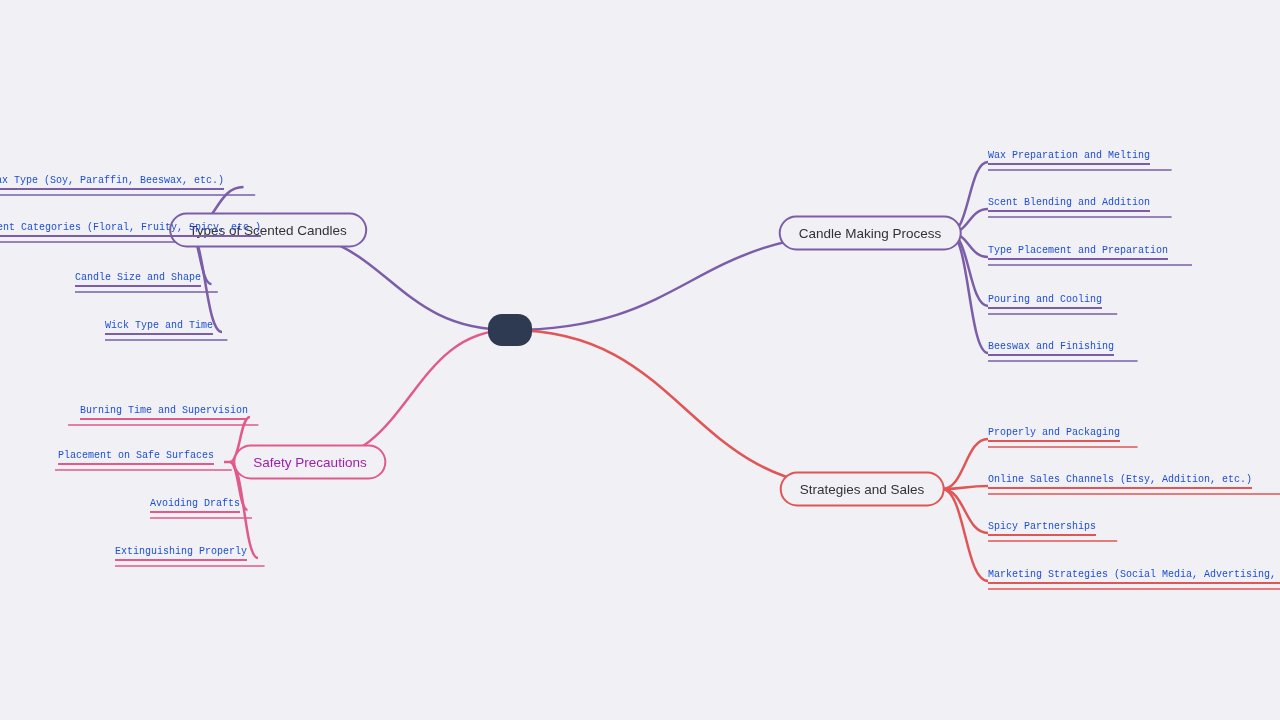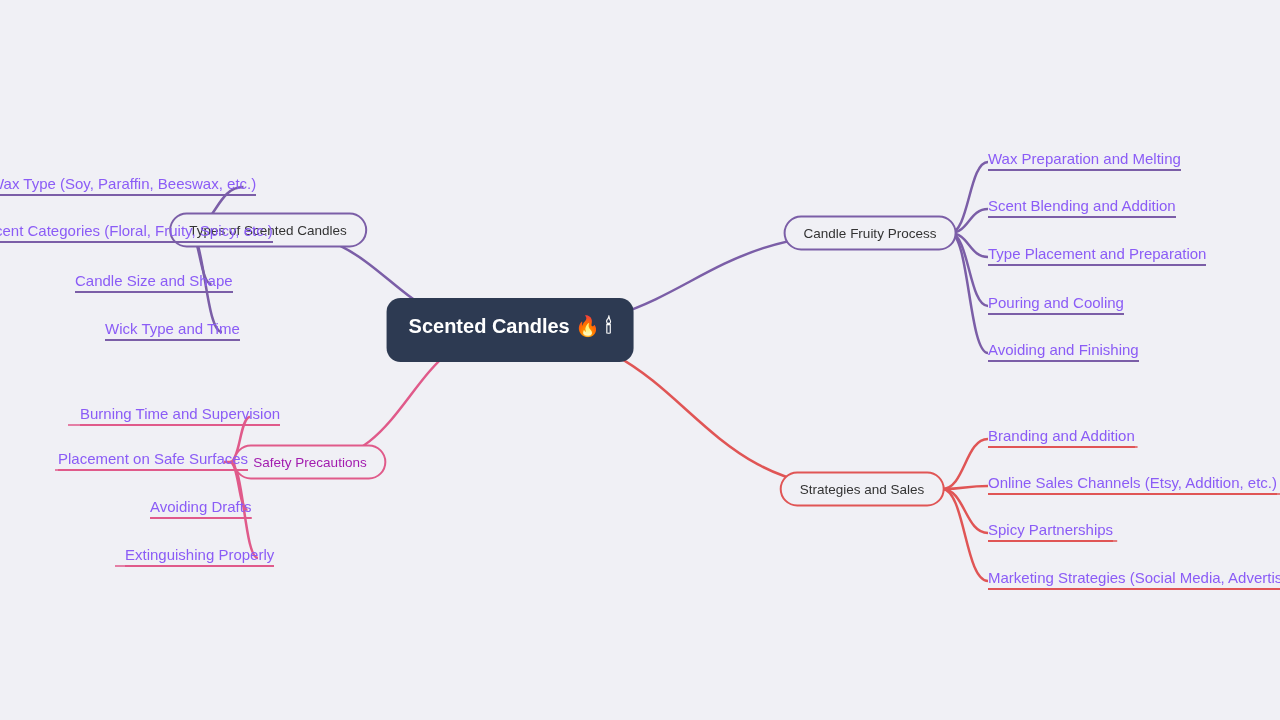--- a/index.html
+++ b/index.html
@@ -54,23 +54,24 @@
       font-size: 13.5px;
       background: #f0f0f5;
       white-space: nowrap;
     }
     .node-branch.purple { border-color: #7b5ea7; color: #333; }
     .node-branch.pink { border-color: #e05a8a; color: #a21caf; text-align: center; }
     .node-branch.red { border-color: #e05555; color: #333; }
 
     .leaf {
       position: absolute;
-      font-size: 15px;
-      color: #8b5cf6;
+      font-size: 10px;
+      color: #1d4ed8;
       white-space: nowrap;
+      font-family: Liberation Mono, monospace;
     }
     .leaf::after {
       content: '';
       display: block;
       height: 1.5px;
       margin-top: 2px;
     }
     .leaf.purple::after { background: #7b5ea7; }
     .leaf.pink::after { background: #e05a8a; }
     .leaf.red::after { background: #e05555; }
@@ -113,36 +114,35 @@
     <line x1="988" y1="447" x2="1137.6" y2="447" stroke="#e05555" stroke-width="1.5"></line>
     <path d="M 942 489 C 965 489, 965 486, 988 486" stroke="#e05555" stroke-width="2.5" fill="none"></path>
     <line x1="988" y1="494" x2="1280.4" y2="494" stroke="#e05555" stroke-width="1.5"></line>
     <path d="M 942 489 C 965 489, 965 533, 988 533" stroke="#e05555" stroke-width="2.5" fill="none"></path>
     <line x1="988" y1="541" x2="1117.2" y2="541" stroke="#e05555" stroke-width="1.5"></line>
     <path d="M 942 489 C 965 489, 965 581, 988 581" stroke="#e05555" stroke-width="2.5" fill="none"></path>
     <line x1="988" y1="589" x2="1355.2" y2="589" stroke="#e05555" stroke-width="1.5"></line>
   </svg>
 
 <div class="node-center" id="center-node" style="left:510px; top:330px; transform: translate(-50%, -50%);">
-  <div class="title">Scented Candles 🔥 🕯</div>
 </div>
 
 <div class="node-branch purple" style="left: 268px; top: 230px; transform: translate(-50%, -50%);">Types of Scented Candles</div>
 <div class="leaf purple" style="left: -10px; top: 175px;">Wax Type (Soy, Paraffin, Beeswax, etc.)</div>
 <div class="leaf purple" style="left: -15px; top: 222px;">Scent Categories (Floral, Fruity, Spicy, etc.)</div>
 <div class="leaf purple" style="left: 75px; top: 272px;">Candle Size and Shape</div>
 <div class="leaf purple" style="left: 105px; top: 320px;">Wick Type and Time</div>
 <div class="node-branch pink" style="left: 310px; top: 462px; transform: translate(-50%, -50%);">Safety Precautions</div>
 <div class="leaf pink" style="left: 68px; top: 405px; margin-left: 12px;">Burning Time and Supervision</div>
 <div class="leaf pink" style="left: 58px; top: 450px; text-align: right;">Placement on Safe Surfaces</div>
 <div class="leaf pink" style="left: 150px; top: 498px;">Avoiding Drafts</div>
-<div class="leaf pink" style="left: 115px; top: 546px; margin-left: 10px;">Extinguishing Properly</div>
-<div class="node-branch purple" style="left: 870px; top: 233px; transform: translate(-50%, -50%);">Candle Fruity Process</div>
+<div class="leaf pink" style="left: 115px; top: 546px;">Extinguishing Properly</div>
+<div class="node-branch purple" style="left: 870px; top: 233px; transform: translate(-50%, -50%);">Candle Making Process</div>
 <div class="leaf purple" style="left: 988px; top: 150px;">Wax Preparation and Melting</div>
 <div class="leaf purple" style="left: 988px; top: 197px;">Scent Blending and Addition</div>
 <div class="leaf purple" style="left: 988px; top: 245px;">Type Placement and Preparation</div>
 <div class="leaf purple" style="left: 988px; top: 294px;">Pouring and Cooling</div>
-<div class="leaf purple" style="left: 988px; top: 341px;">Avoiding and Finishing</div>
+<div class="leaf purple" style="left: 988px; top: 341px;">Beeswax and Finishing</div>
 <div class="node-branch red" style="left: 862px; top: 489px; transform: translate(-50%, -50%);">Strategies and Sales</div>
-<div class="leaf red" style="left: 988px; top: 427px;">Branding and Addition</div>
+<div class="leaf red" style="left: 988px; top: 427px;">Properly and Packaging</div>
 <div class="leaf red" style="left: 988px; top: 474px;">Online Sales Channels (Etsy, Addition, etc.)</div>
 <div class="leaf red" style="left: 988px; top: 521px;">Spicy Partnerships</div>
 <div class="leaf red" style="left: 988px; top: 569px;">Marketing Strategies (Social Media, Advertising, etc.)</div>
 
 </body></html>

